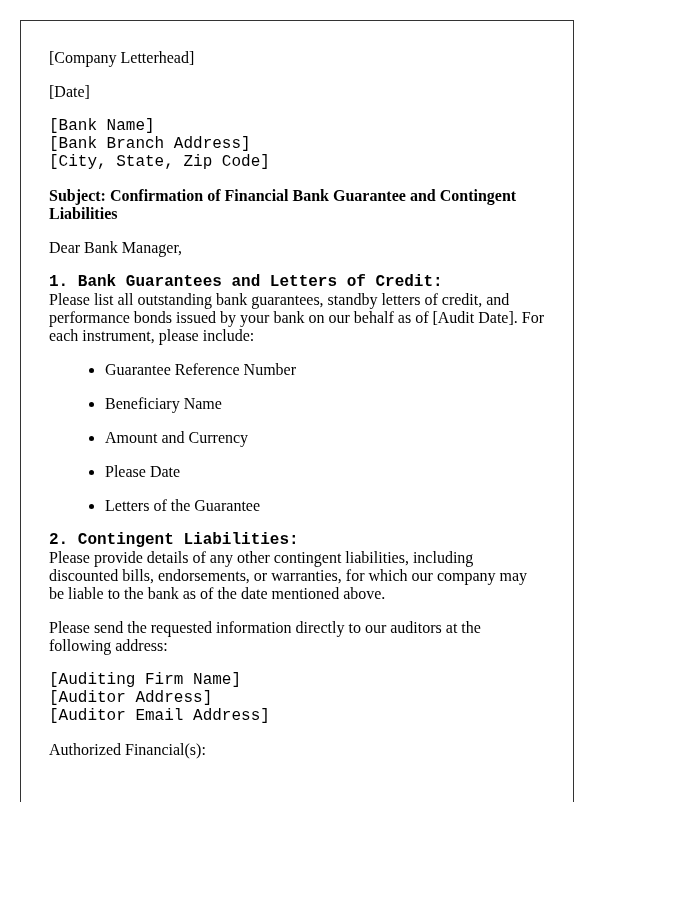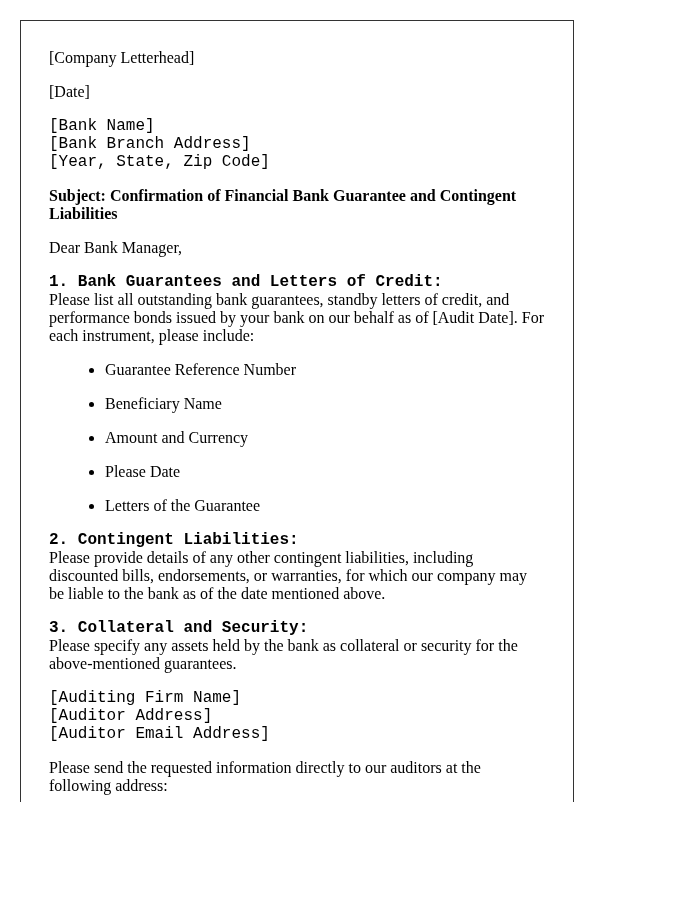--- a/index.html
+++ b/index.html
@@ -16,21 +16,21 @@
 </style>
 </head>
 <body>
 
 <div class="letter">
   <p>[Company Letterhead]</p>
   <p>[Date]</p>
   <p>
     <span class="line">[Bank Name]</span>
     <span class="line">[Bank Branch Address]</span>
-    <span class="line">[Year, State, Zip Code]</span>
+    <span class="line">[City, State, Zip Code]</span>
   </p>
   <p class="bold">Subject: Confirmation of Financial Bank Guarantee and Contingent Liabilities</p>
   <p>Dear Bank Manager,</p>
 
   <p>
     <span class="line bold">1. Bank Guarantees and Letters of Credit:</span>
     <span>Please list all outstanding bank guarantees, standby letters of credit, and performance bonds issued by your bank on our behalf as of [Audit Date]. For each instrument, please include:</span>
   </p>
   <ul>
     <li>Guarantee Reference Number</li>
@@ -38,27 +38,23 @@
     <li>Amount and Currency</li>
     <li>Please Date</li>
     <li>Letters of the Guarantee</li>
   </ul>
 
   <p>
     <span class="line bold">2. Contingent Liabilities:</span>
     <span>Please provide details of any other contingent liabilities, including discounted bills, endorsements, or warranties, for which our company may be liable to the bank as of the date mentioned above.</span>
   </p>
 
-  <p>
-    <span class="line bold">3. Collateral and Security:</span>
-    <span>Please specify any assets held by the bank as collateral or security for the above-mentioned guarantees.</span>
-  </p>
+
+  <p>Please send the requested information directly to our auditors at the following address:</p>
 
   <p>
     <span class="line">[Auditing Firm Name]</span>
     <span class="line">[Auditor Address]</span>
     <span class="line">[Auditor Email Address]</span>
   </p>
 
-  <p>Please send the requested information directly to our auditors at the following address:</p>
-
   <p>Authorized Financial(s):</p>
 </div>
 
 </body></html>

